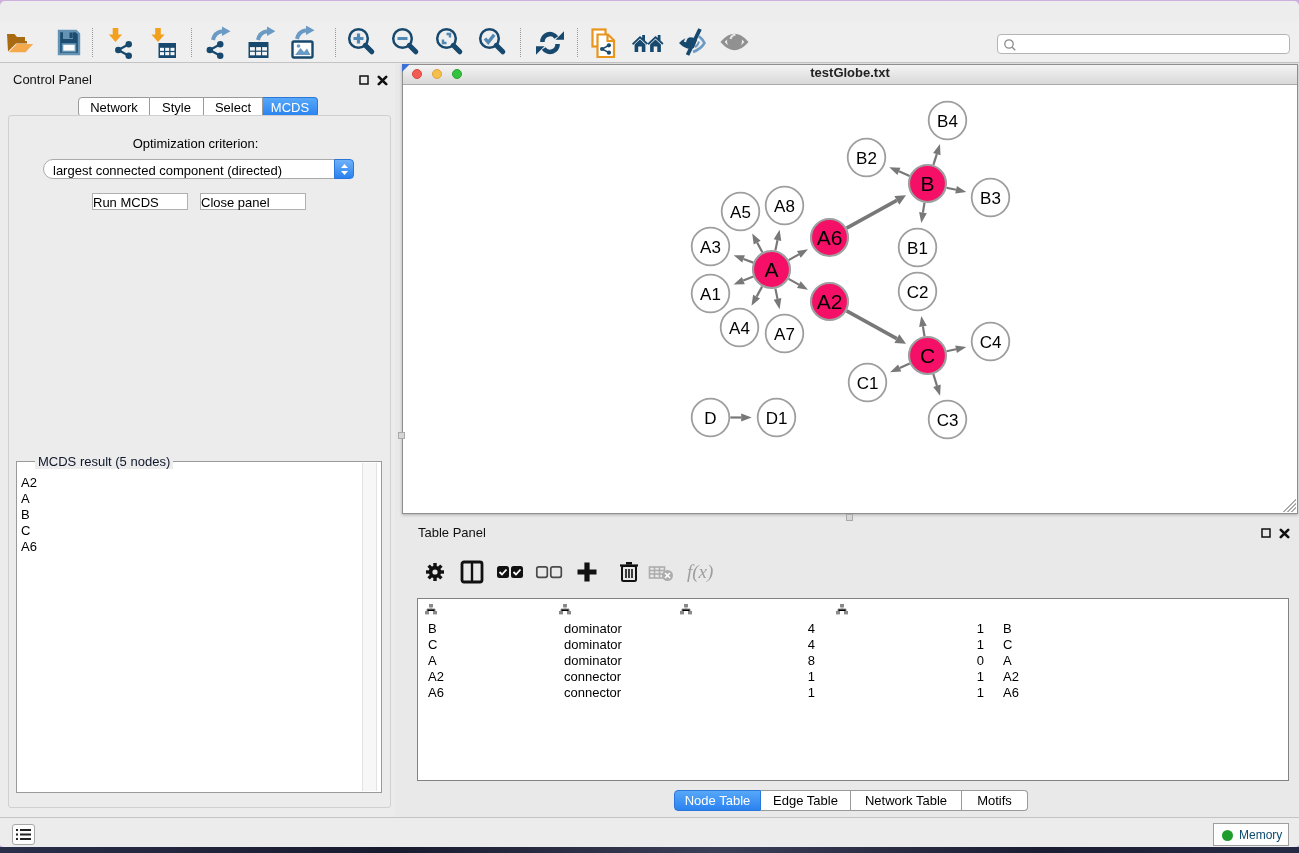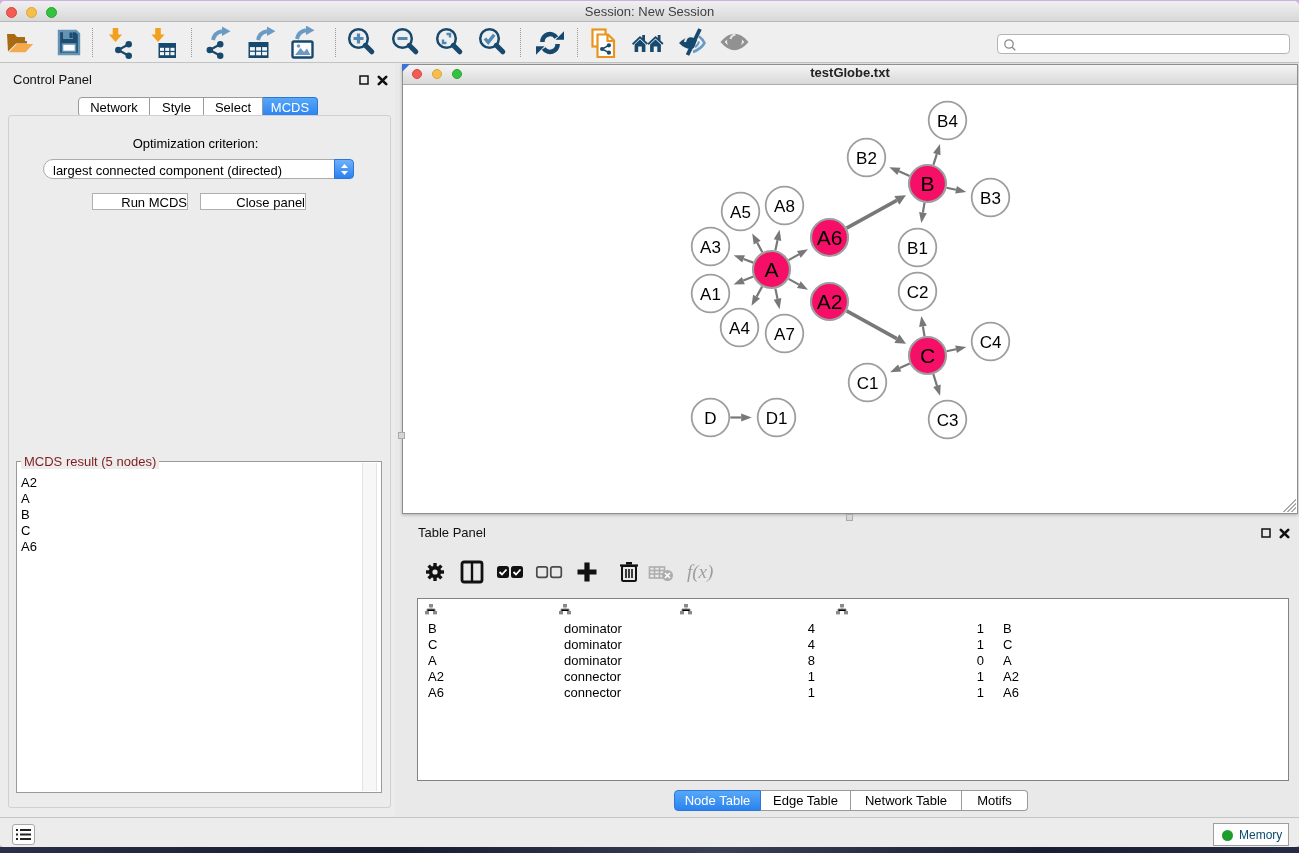--- a/index.html
+++ b/index.html
@@ -31,25 +31,25 @@
 .phead { font-size:13px; color:#111; }
 .tabs { position:absolute; display:flex; height:20px; }
 .tab { font-size:13px; color:#000; background:#fff; border:1px solid #9a9a9a;
   border-left:none; padding:2px 0 0 0; text-align:center; }
 .tab.first { border-left:1px solid #9a9a9a; border-radius:4px 0 0 4px; }
 .tab.last { border-radius:0 4px 4px 0; }
 .tab.sel { background:linear-gradient(#57a8f8,#2a82f0); color:#fff; border-color:#2a76d9; }
 .mcds-pane { position:absolute; left:8px; top:52px; width:383px; height:693px;
   background:#ececec; border:1px solid #d0d0d0; border-radius:3px; }
 .btn { position:absolute; background:#fff; border:1px solid #b0b0b0; border-radius:0;
-  font-size:13px; color:#000; text-align:right; }
+  font-size:13px; color:#000; text-align:left; }
 .fieldset { position:absolute; left:16px; top:398px; width:366px; height:332px;
   border:1px solid #9a9a9a; background:#fff; }
-.fieldset .legend { position:absolute; left:4px; top:-8px; background:#ececec;
-  padding:0 3px; font-size:13px; color:#7f1d1d; }
+.fieldset .legend { position:absolute; left:18px; top:-8px; background:#ececec;
+  padding:0 3px; font-size:13px; color:#0f172a; }
 .fieldset .sb { position:absolute; right:4px; top:1px; width:15px; bottom:1px;
   background:#f7f7f7; border-left:1px solid #e3e3e3; border-right:1px solid #e3e3e3; }
 .mlist { position:absolute; left:4px; top:13px; font-size:13px; line-height:16px; color:#000; }
 
 .netwin { position:absolute; left:402px; top:1px; width:896px; height:450px;
   border:1px solid #8e8e8e; background:#fff; box-shadow:0 1px 3px rgba(0,0,0,.25); }
 .netwin .wtitle { position:absolute; left:0; top:0; width:100%; height:20px;
   background:linear-gradient(#f4f4f4,#d9d9d9); border-bottom:1px solid #ababab;
   text-align:center; font-size:13px; font-weight:bold; color:#222; }
 .netwin .tl { top:4px; width:10px; height:10px; }
@@ -73,26 +73,20 @@
   background:#ececec; border-top:1px solid #c4c4c4; }
 .membtn { position:absolute; left:1213px; top:5px; width:76px; height:23px;
   background:#fdfdfd; border:1px solid #9e9e9e; font-size:12px; color:#0c4a6e; }
 .listbtn { position:absolute; left:12px; top:6px; width:23px; height:21px;
   background:#fdfdfd; border:1px solid #a8a8a8; border-radius:3px; }
 </style>
 </head>
 <body>
 <div class="wall-bottom"></div>
 <div class="app">
-  <div class="titlebar">
-    <div class="tl r" style="left:6px"></div>
-    <div class="tl y" style="left:26px"></div>
-    <div class="tl g" style="left:46px"></div>
-    <div class="title">Session: New Session</div>
-  </div>
   <div class="toolbar" id="toolbar">
     <div class="tsep" style="left:92px"></div>
     <div class="tsep" style="left:191px"></div>
     <div class="tsep" style="left:335px"></div>
     <div class="tsep" style="left:520px"></div>
     <div class="tsep" style="left:577px"></div>
     <div class="searchbox">
       <svg width="14" height="14" style="position:absolute;left:5px;top:3px" viewBox="0 0 14 14">
         <circle cx="6" cy="6" r="4.2" fill="none" stroke="#8a8a8a" stroke-width="1.3"></circle>
         <line x1="9.2" y1="9.2" x2="12.3" y2="12.3" stroke="#8a8a8a" stroke-width="1.3"></line>

